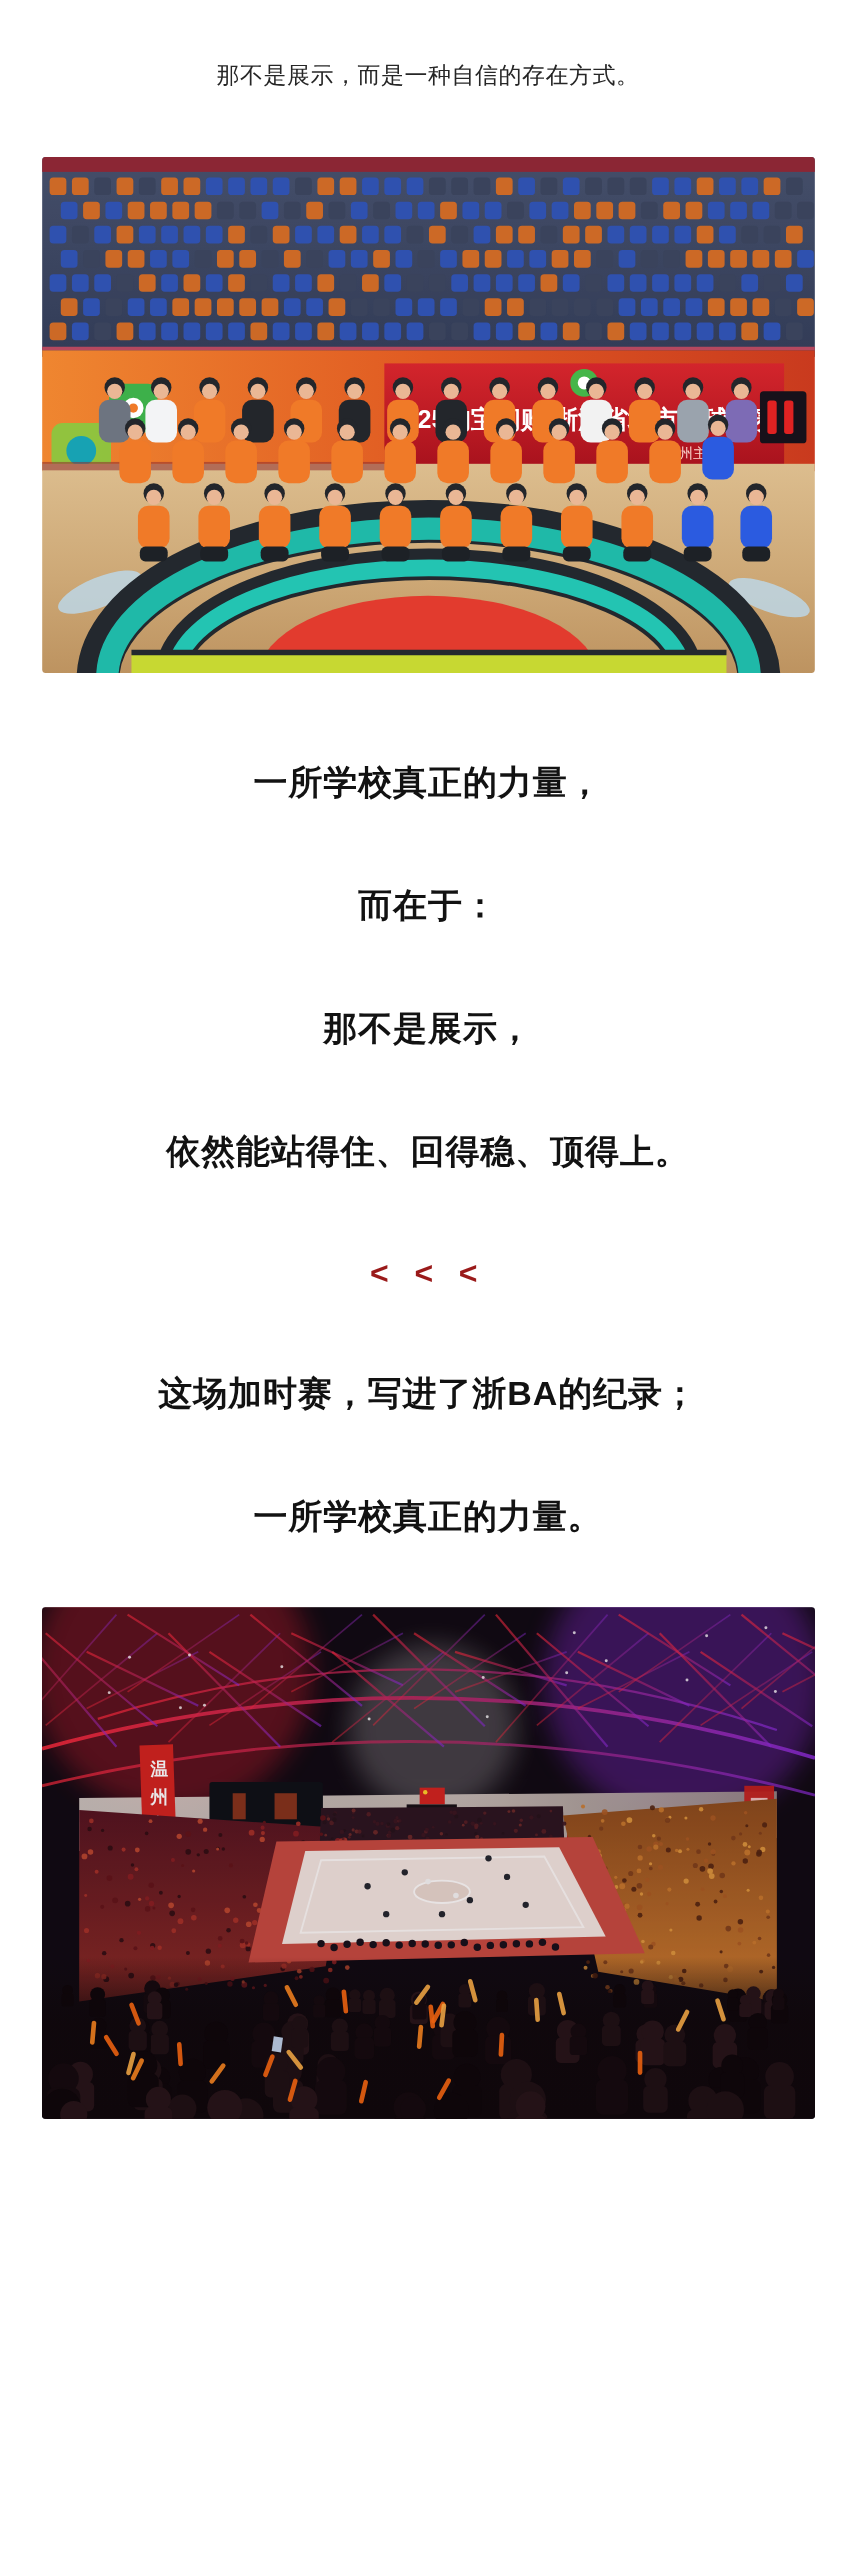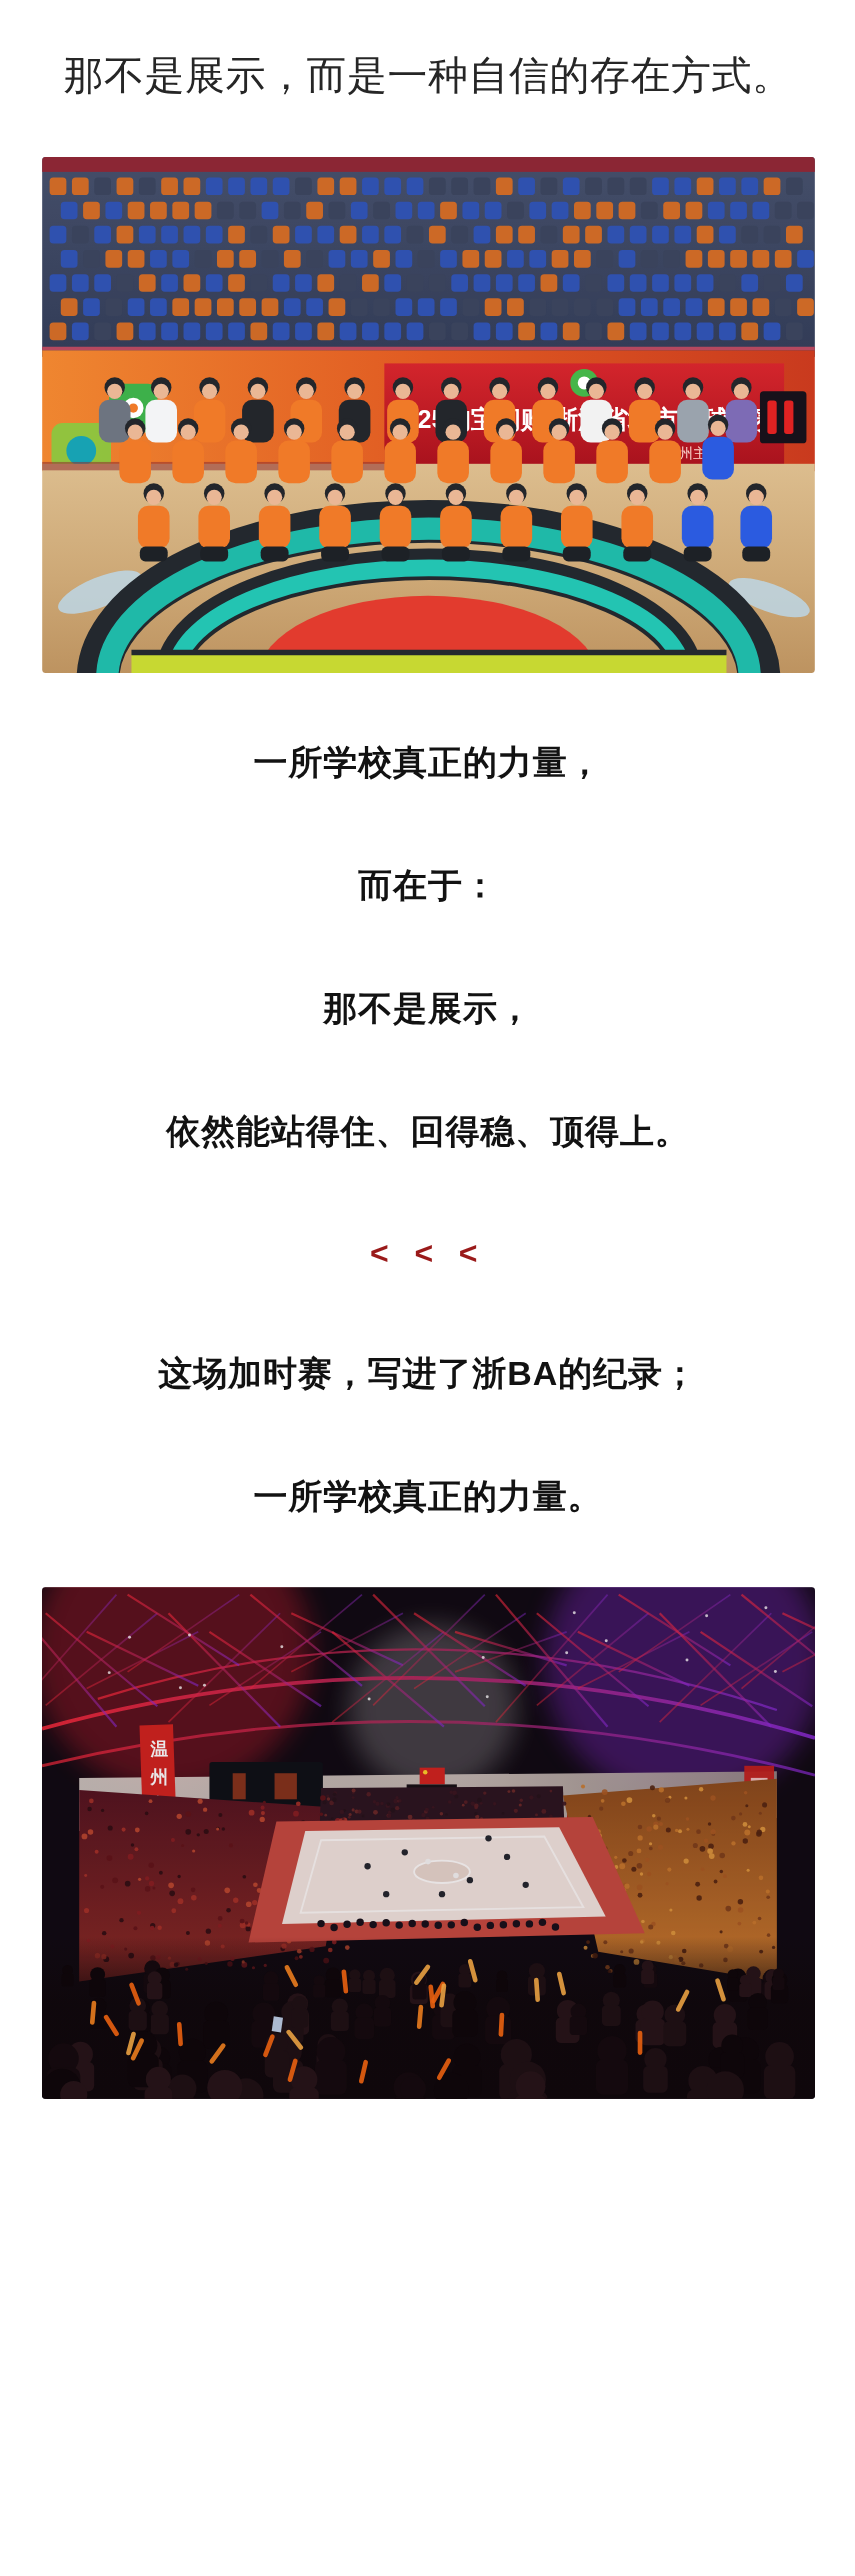--- a/index.html
+++ b/index.html
@@ -1,25 +1,25 @@
 <!DOCTYPE html>
 <html style="font-size:15px"><head>
 <meta charset="utf-8">
 <style>
   html,body{margin:0;padding:0;}
   body{width:856px;height:2576px;background:#ffffff;overflow:hidden;
        font-family:"Liberation Sans","DejaVu Sans",sans-serif;}
-  .cap{margin:54px 0 0;text-align:center;font-size:40px;line-height:42px;
+  .cap{margin:54px 0 0;text-align:center;font-size:23px;line-height:42px;
        color:#262626;letter-spacing:0.5px;font-weight:400;}
   .ph{width:773px;margin:61px auto 0;border-radius:3.7px;overflow:hidden;
       display:block;line-height:0;}
   .ph svg{display:block;}
   .bl{margin:75px 0 0;text-align:center;font-size:34px;font-weight:700;
       color:#121212;line-height:48px;letter-spacing:0.9px;}
-  .bl.first{margin-top:65px;}
+  .bl.first{margin-top:85px;}
   .bl.after-arrows{}
   .arrows{margin:78px 0 0;text-align:center;font-size:32px;font-weight:800;
       color:#9a1a1a;letter-spacing:8.4px;line-height:41px;}
   .ph.arena{margin:67px auto 95px;}
   svg text{font-family:"Liberation Sans","DejaVu Sans",sans-serif;}
 </style>
 </head>
 <body>
 
 <main>

